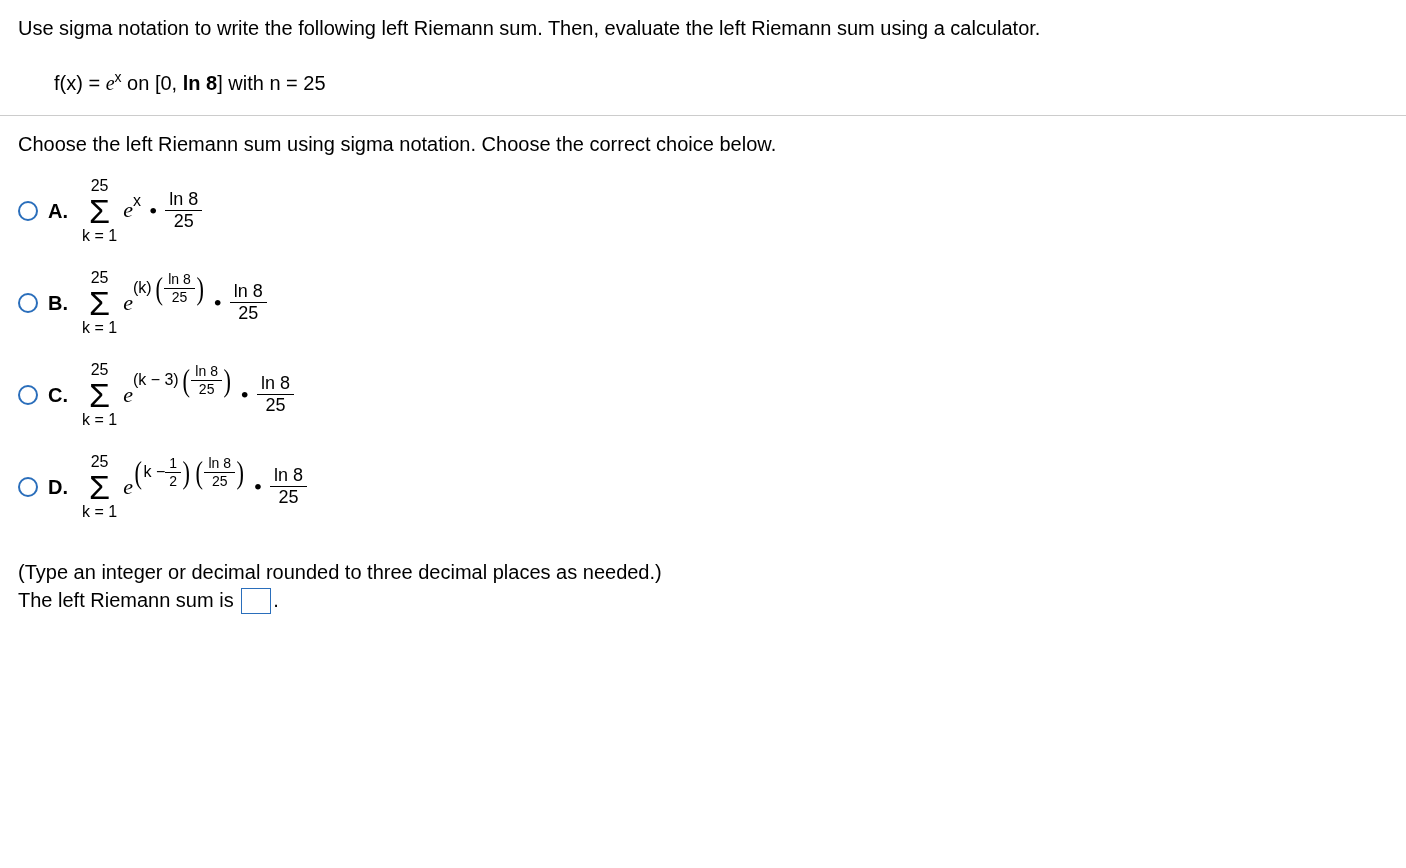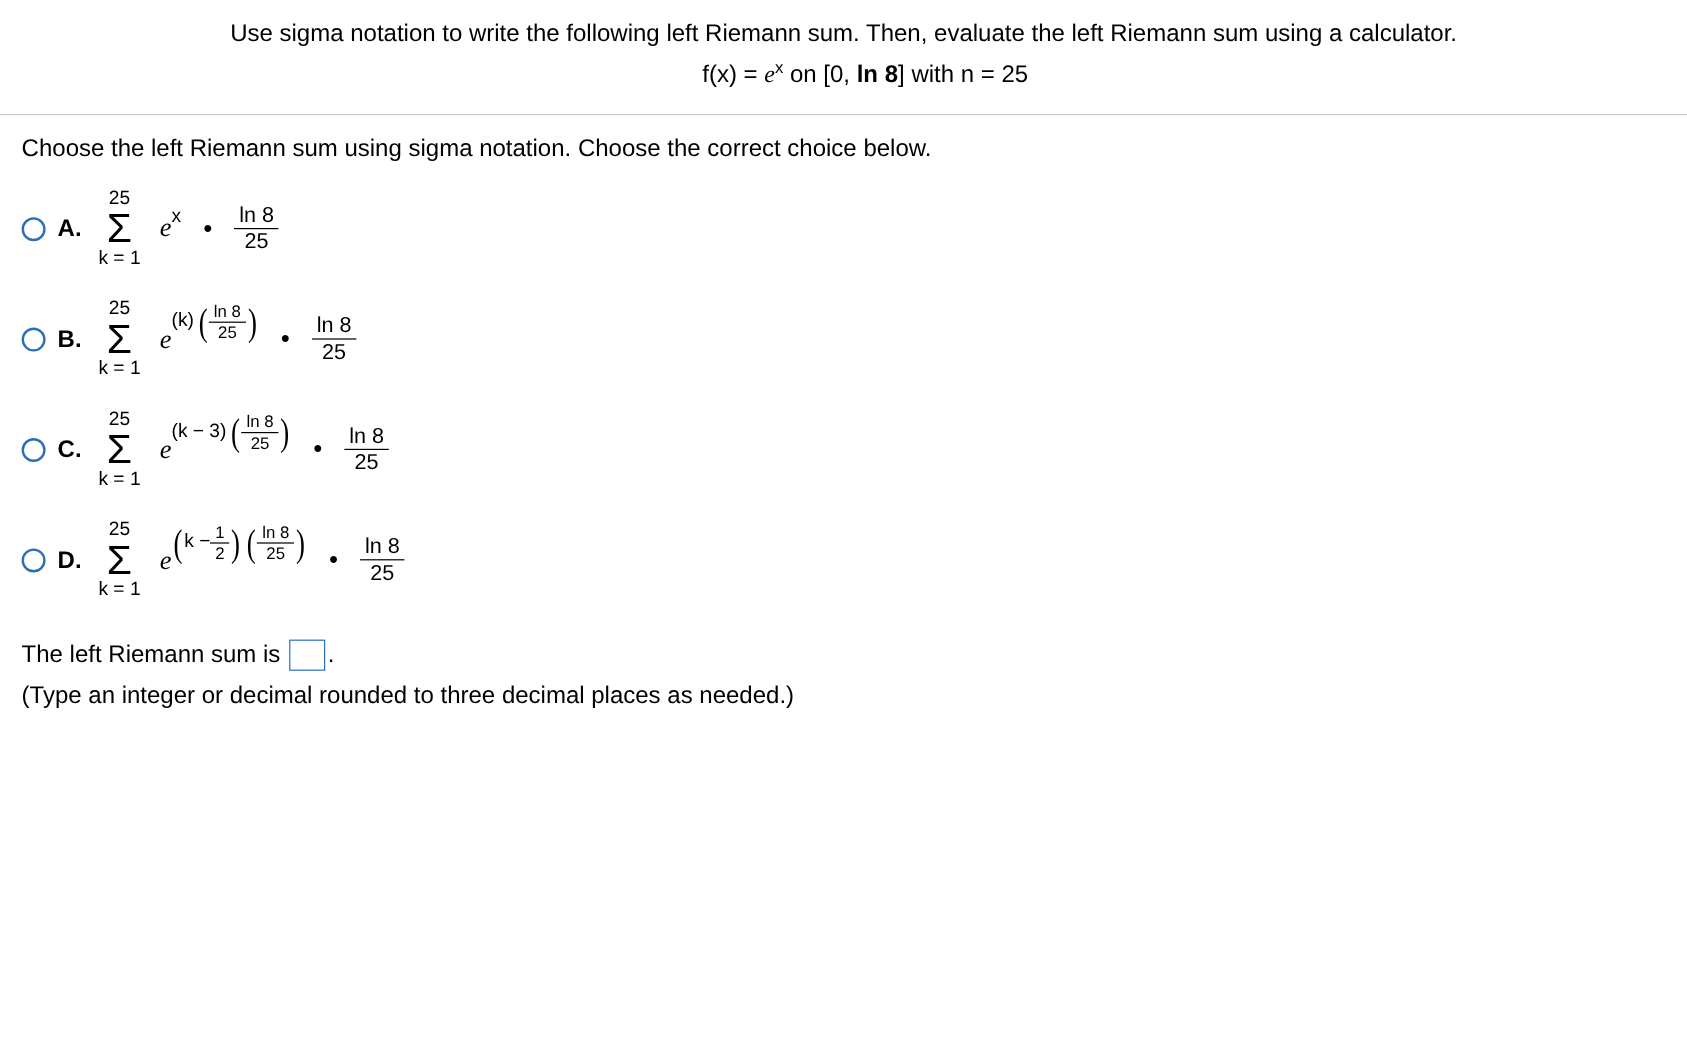--- a/index.html
+++ b/index.html
@@ -7,39 +7,38 @@
       font-family: Arial, Helvetica, sans-serif;
       font-size: 20px;
       color: #000;
       line-height: 1.4;
       background: #fff;
     }
     .section {
       border-top: 1px solid #ccc;
       border-bottom: 1px solid #ccc;
       padding: 14px 18px 18px;
-      text-align: center;
     }
     .section-first { border-top: none; }
-    .indent { margin-left: 36px; margin-top: 5px; }
+    .indent { margin-left: 36px; margin-top: 26px; }
     .q2 { padding: 14px 18px 4px; }
     .options { margin-top: 8px; }
     .option-row {
       display: flex;
       align-items: center;
       padding: 8px 18px 8px 18px;
       gap: 10px;
       margin-bottom: 10px;
     }
     .radio {
       width: 20px; height: 20px; border: 2px solid #2a6ebb; border-radius: 50%;
       flex: 0 0 auto; display: inline-block; background: #fff;
     }
     .opt-label { font-weight: bold; min-width: 24px; }
-    .math { display: flex; align-items: center; gap: 16px; }
+    .math { display: flex; align-items: center; gap: 6px; }
     .sigma-block { display: inline-flex; flex-direction: column; align-items: center; line-height: 1; }
     .sigma-top, .sigma-bottom { font-size: 16px; }
     .sigma-sym { font-size: 34px; font-weight: 400; }
     .ital { font-style: italic; font-family: 'Times New Roman', serif; }
     .sup { font-size: 14px; vertical-align: super; position: relative; }
     .frac { display: inline-flex; flex-direction: column; align-items: center; line-height: 1.05; }
     .frac-num { border-bottom: 1.5px solid #000; padding: 0 4px 1px; font-size: 18px; }
     .frac-den { padding: 1px 4px 0; font-size: 18px; }
     .paren-wrap { display:inline-flex; align-items:center; }
     .big-paren { font-size: 42px; font-family: 'Times New Roman', serif; line-height: 0.8; display:inline-block; transform: scaleX(0.7); }
@@ -184,17 +183,17 @@
       <span class="frac">
         <span class="frac-num">ln 8</span>
         <span class="frac-den">25</span>
       </span>
     </span>
   </div>
 
 </div>
 
 <div class="bottom">
+  <div style="margin-top:6px;">(Type an integer or decimal rounded to three decimal places as needed.)</div>
   <div>
     <span>The left Riemann sum is </span><span class="input-box"></span><span>.</span>
   </div>
-  <div style="margin-top:6px;">(Type an integer or decimal rounded to three decimal places as needed.)</div>
 </div>
 
 </body></html>

